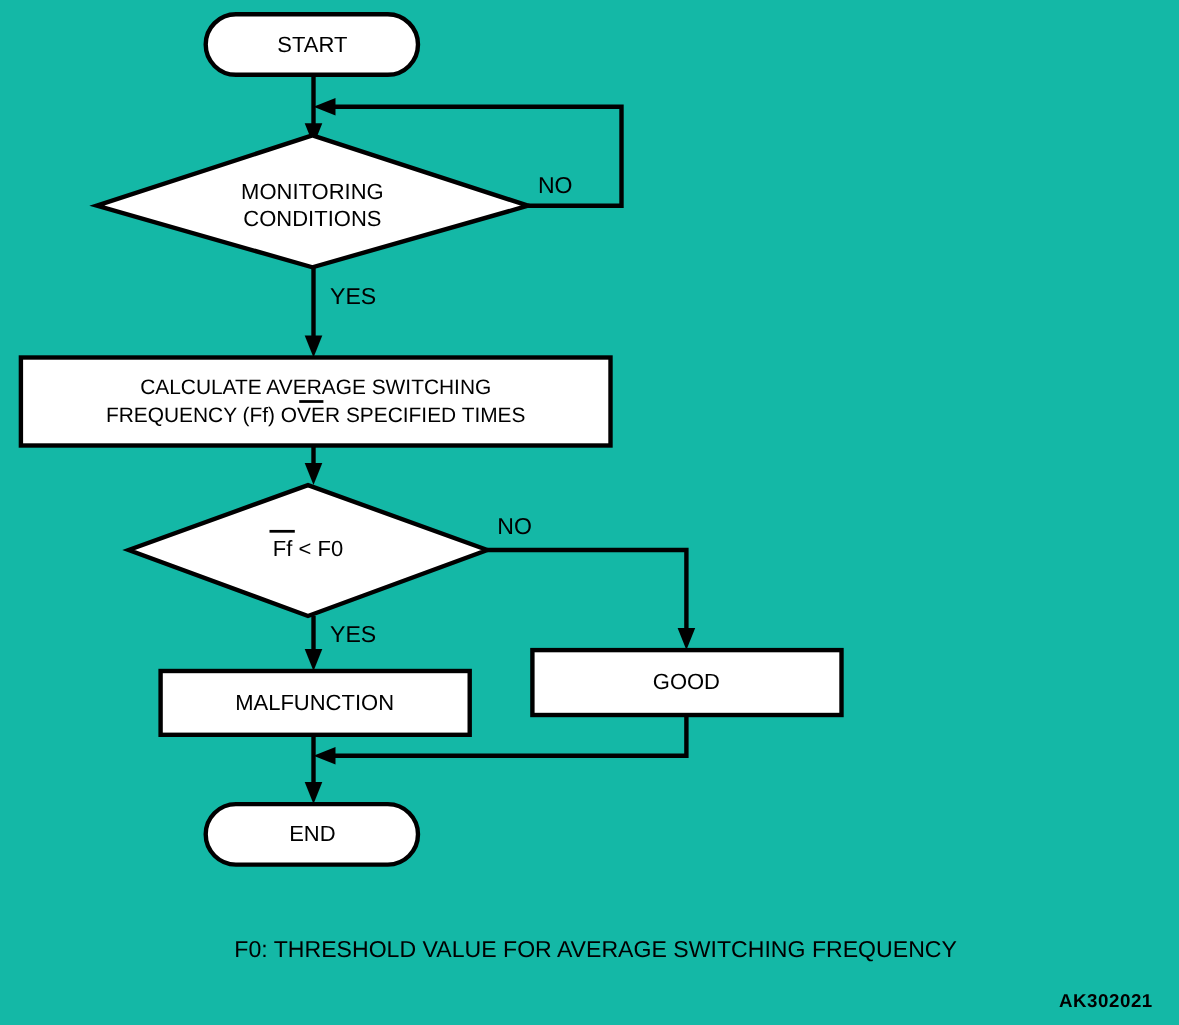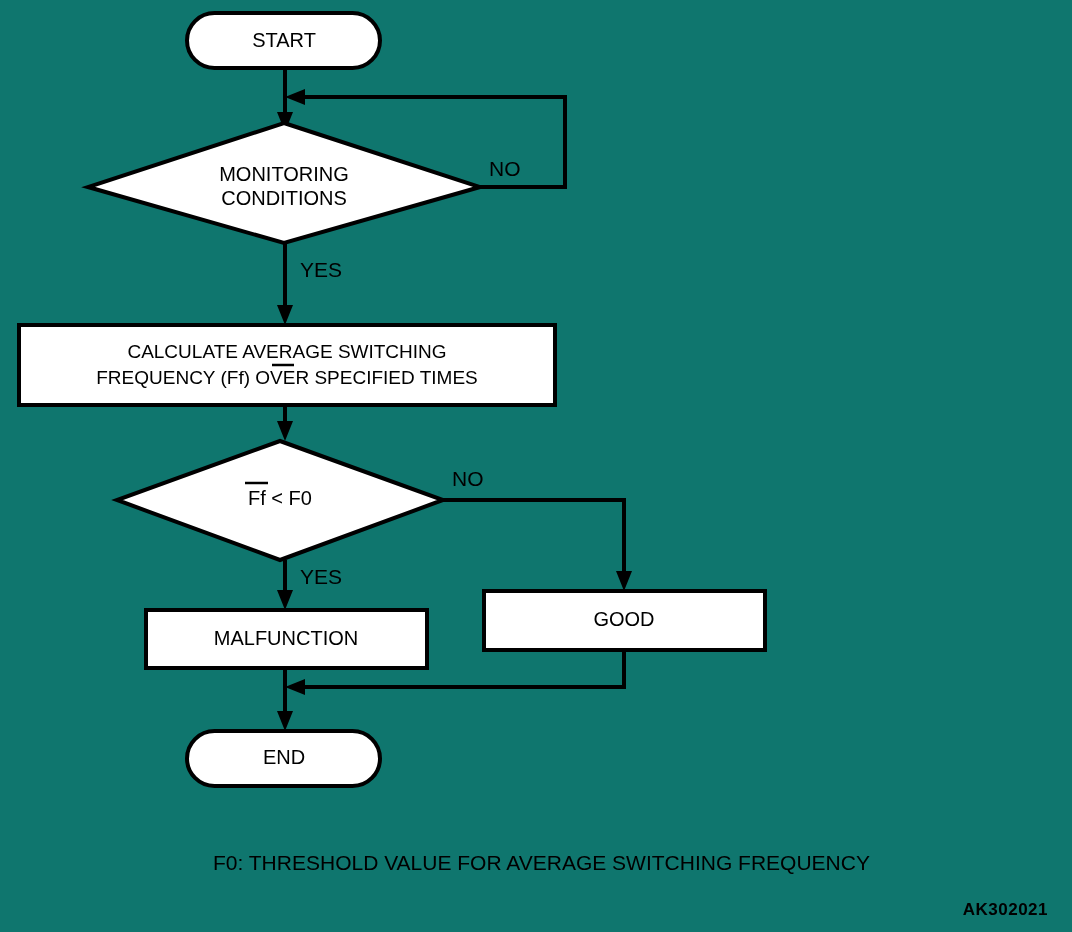--- a/index.html
+++ b/index.html
@@ -9,21 +9,21 @@
     background: #ffffff;
   }
   body {
     font-family: "Liberation Sans", sans-serif;
     color: #000000;
   }
   #canvas {
     position: relative;
     width: 1072px;
     height: 932px;
-    background: #0f766e;
+    background: #14b8a6;
     overflow: hidden;
   }
   #flow-svg {
     position: absolute;
     left: 0;
     top: 0;
     width: 1072px;
     height: 932px;
   }
   .node-text {

